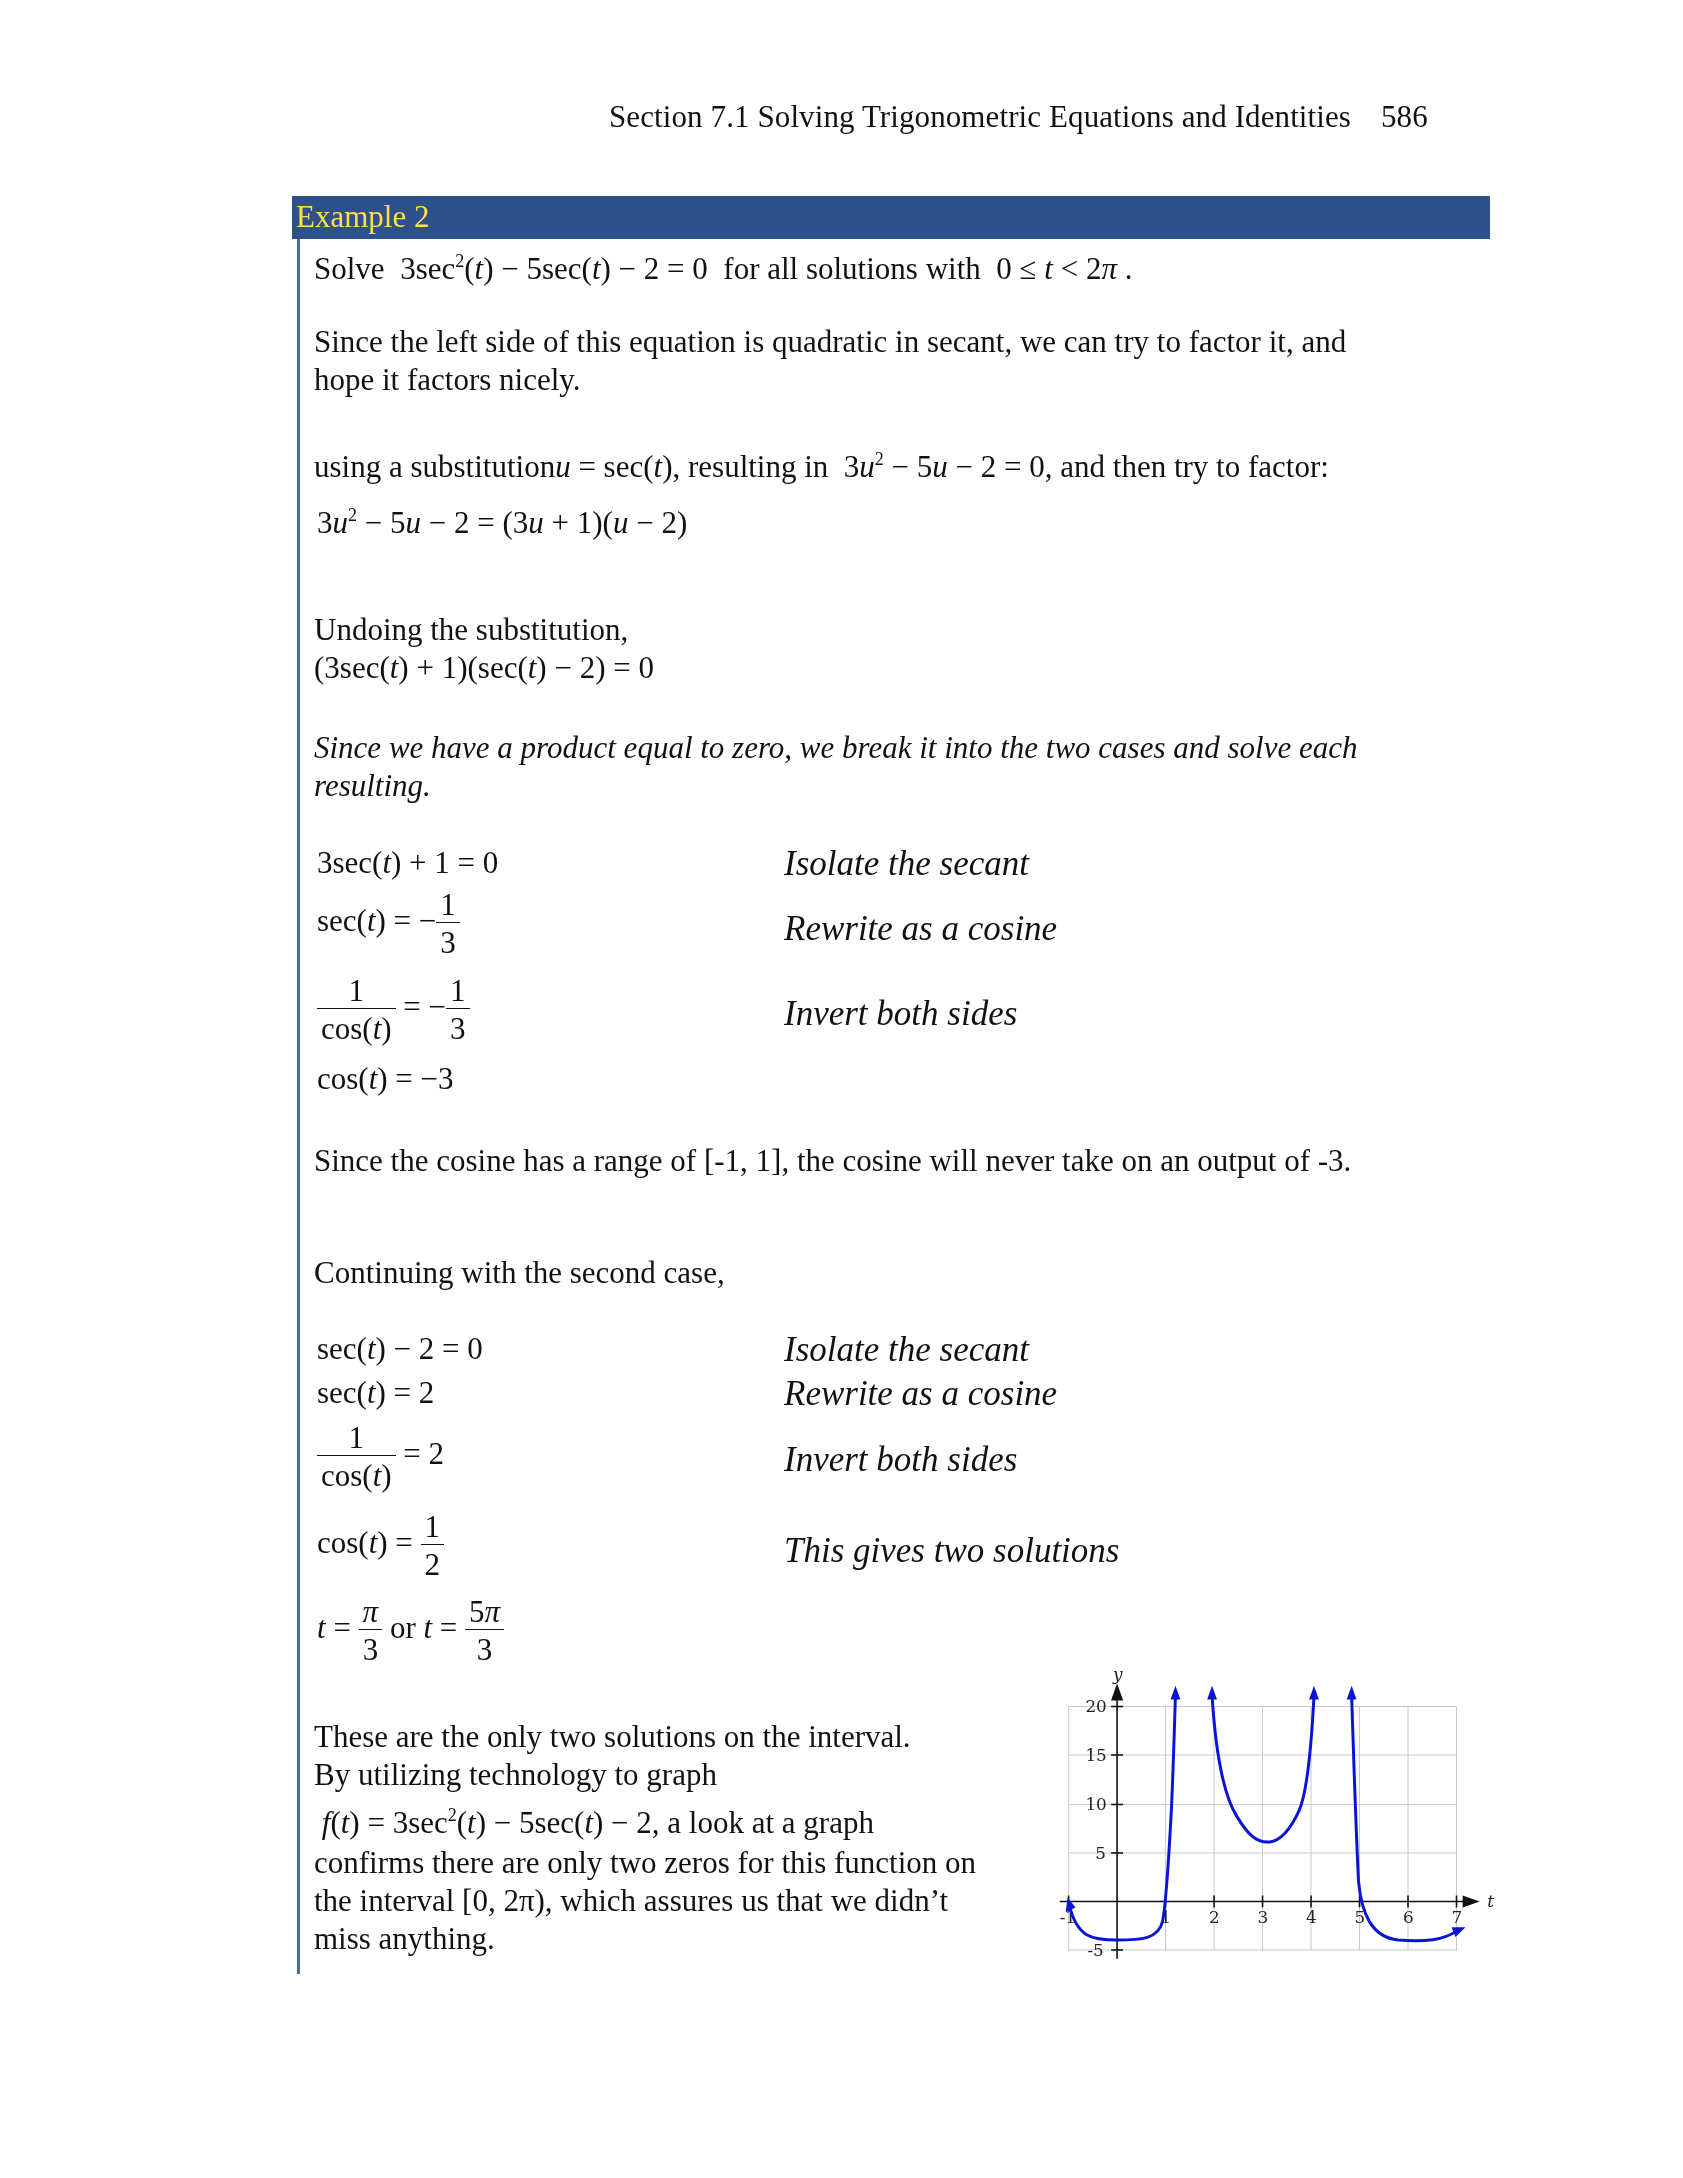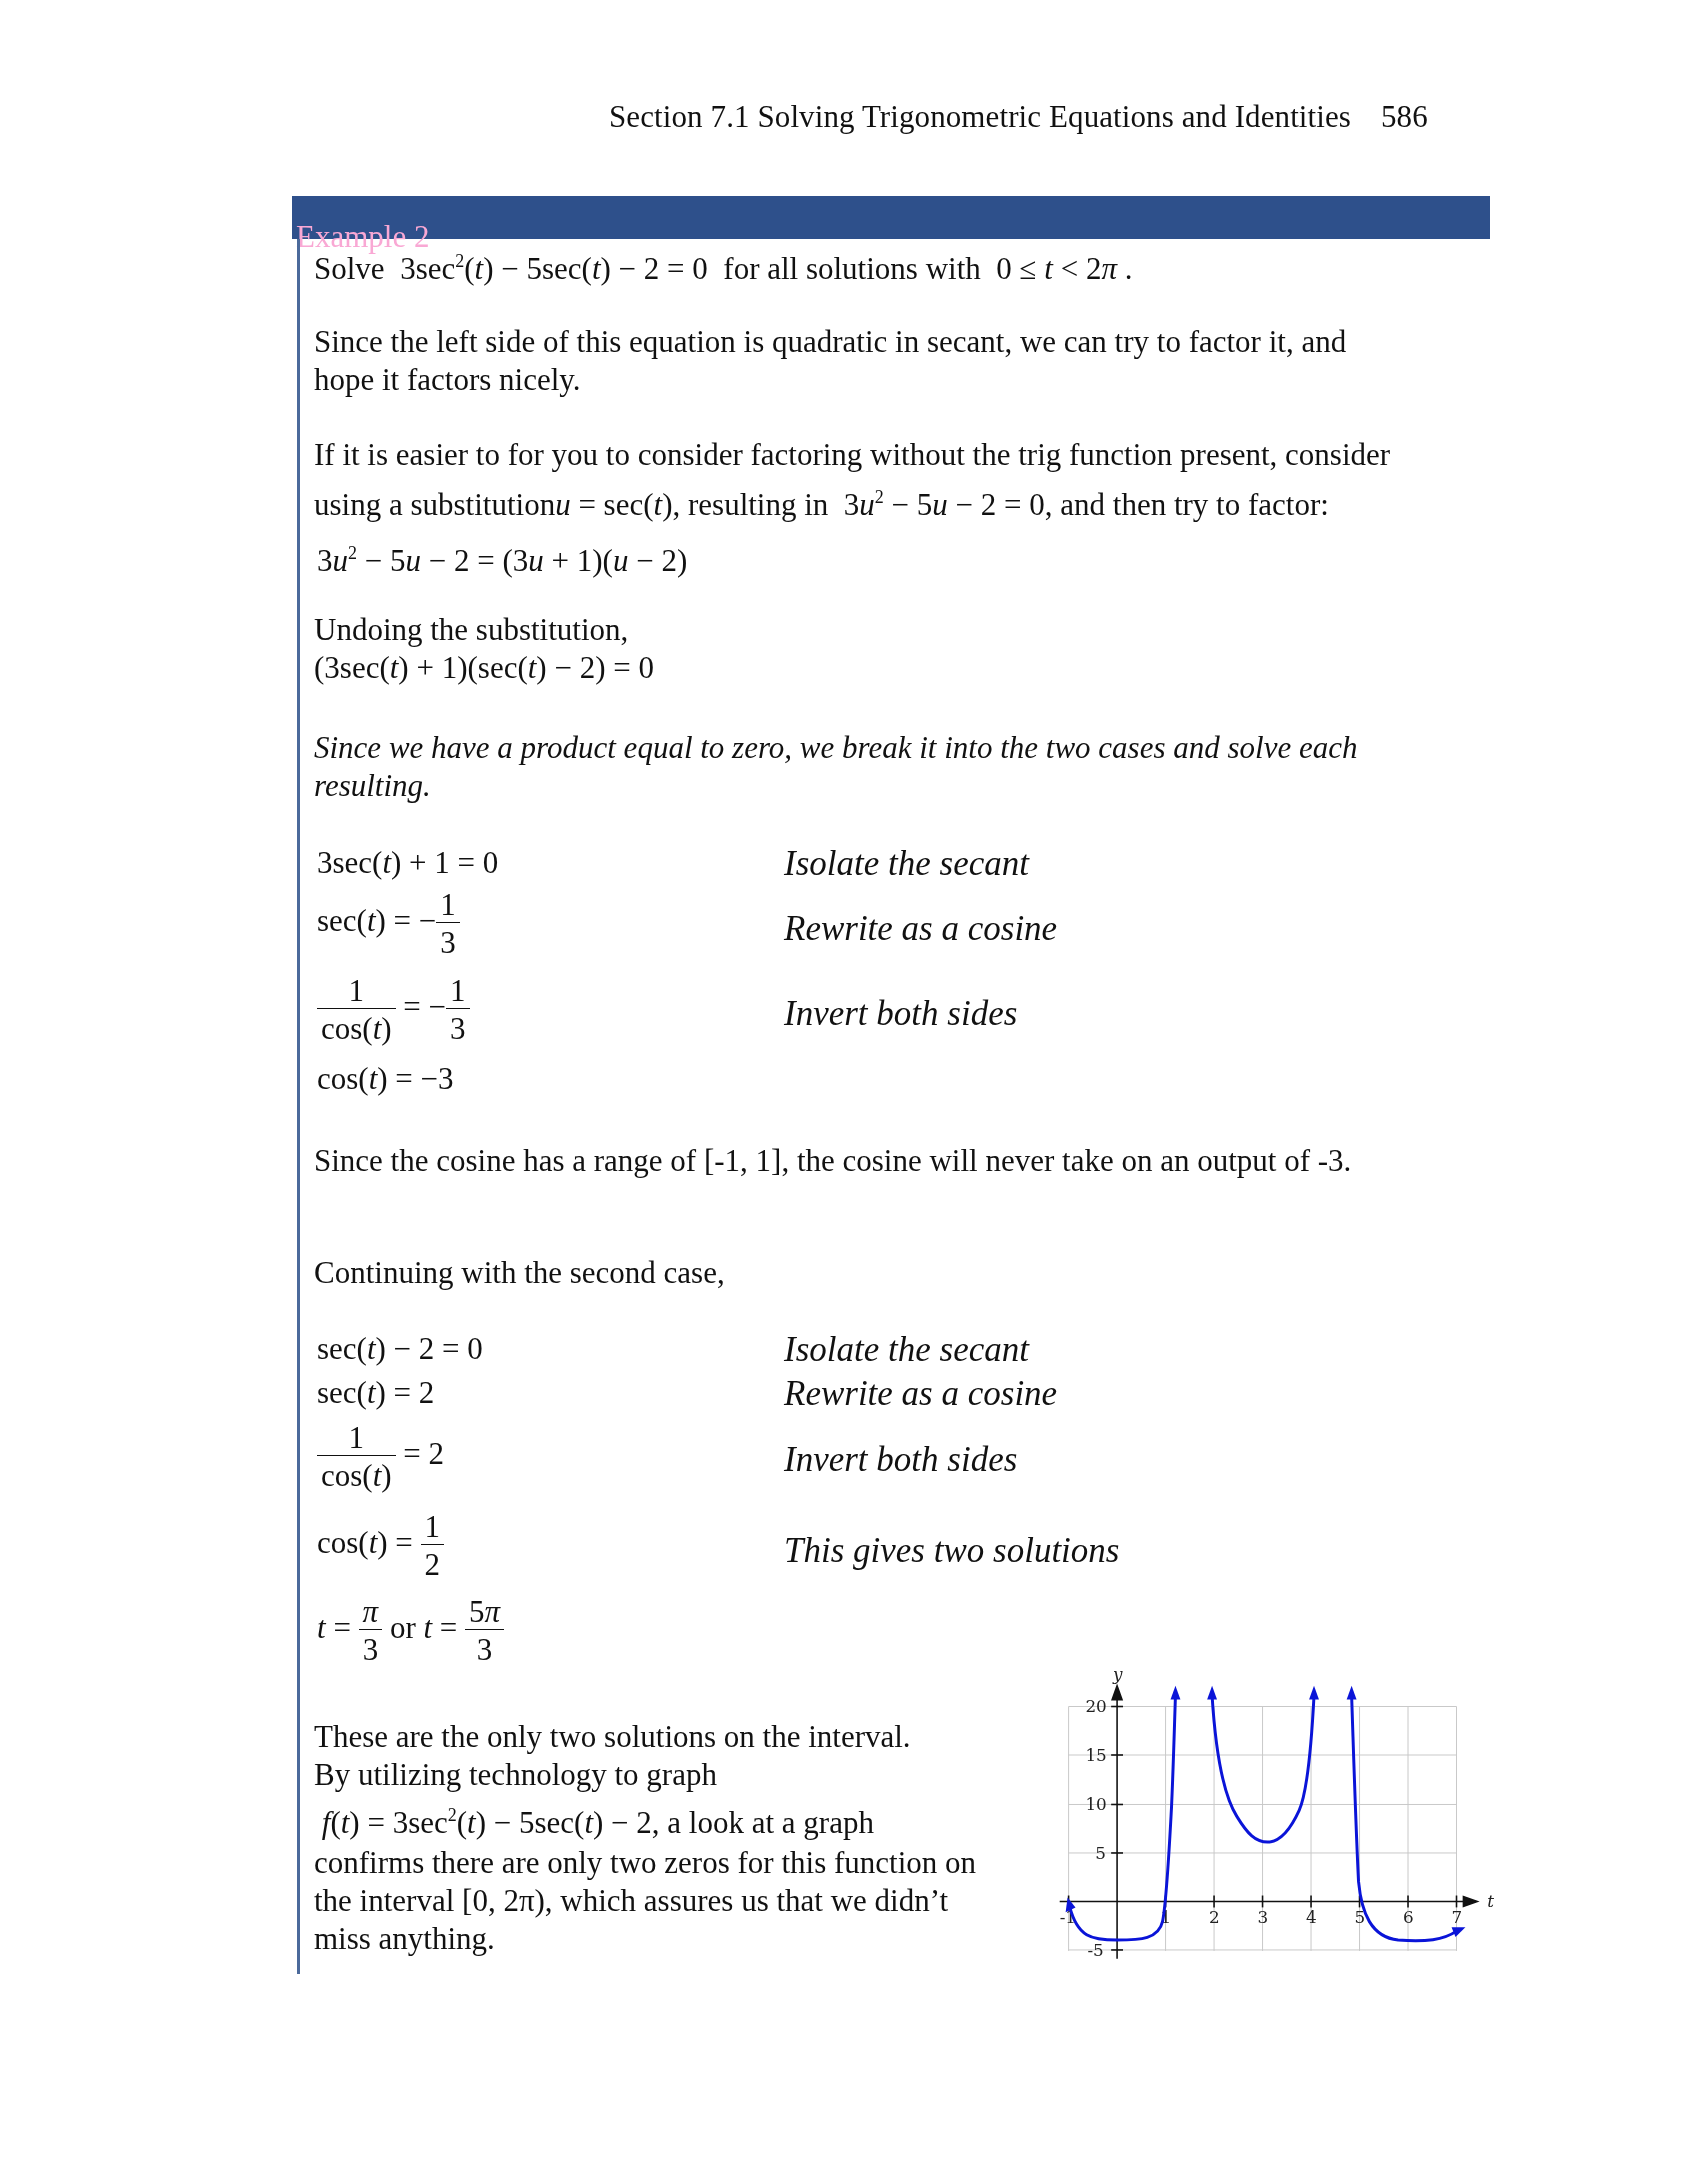--- a/index.html
+++ b/index.html
@@ -2,21 +2,21 @@
 <html><head>
 <meta charset="utf-8">
 <style>
   html, body { margin:0; padding:0; background:#ffffff; }
   body { width:1683px; height:2178px; position:relative; overflow:hidden;
          font-family:"Liberation Serif", "DejaVu Serif", serif; color:#111; }
   .abs { position:absolute; white-space:nowrap; }
   .running-head { left:609px; top:99px; font-size:31px; letter-spacing:0.1px; }
   .running-head .pg { margin-left:30px; }
   .example-bar { left:292px; top:196px; width:1198px; height:43px; background:#2e508b; }
-  .example-bar span { position:absolute; left:4px; top:3px; color:#f9a8d4; font-size:31px;margin-top:20px; }
+  .example-bar span { position:absolute; left:4px; top:3px; color:#fde047; font-size:31px; }
   .left-rule { left:297px; top:239px; width:3px; height:1735px; background:#4b6a9b; }
   .txt { font-size:31px; line-height:38px; }
   .m { font-family:"Liberation Serif", serif; }
   .i { font-style:italic; }
   sup.s { font-size:18px; vertical-align:12px; }
   .frac { display:inline-block; vertical-align:middle; text-align:center; line-height:1; }
   .frac .num { display:block; padding:0 4px 2px; }
   .frac .den { display:block; border-top:1.6px solid #111; padding:4px 4px 0; }
   .note { font-size:35px;font-style:italic; }
   svg text { font-family:"DejaVu Serif", serif; }
@@ -39,21 +39,20 @@
   <span>for all solutions with</span>&nbsp;
   <span class="m">0 ≤ <span class="i">t</span> &lt; 2<span class="i">π</span> .</span>
 </div>
 
 <div class="abs txt" style="left:314px; top:323px;">
   <div>Since the left side of this equation is quadratic in secant, we can try to factor it, and</div>
   <div>hope it factors nicely.</div>
 </div>
 
 <div class="abs txt" style="left:314px; top:436px;">
-  <div>If it is easier to for you to consider factoring without the trig function present, consider</div>
   <div style="margin-top:4px;">
     <span>using a substitution</span><span class="m"><span class="i">u</span> = sec(<span class="i">t</span>)</span><span>, resulting in</span>&nbsp;
     <span class="m">3<span class="i">u</span><sup class="s">2</sup> − 5<span class="i">u</span> − 2 = 0</span><span>, and then try to factor:</span>
   </div>
   <div class="m" style="margin-top:10px; padding-left:3px;">3<span class="i">u</span><sup class="s">2</sup> − 5<span class="i">u</span> − 2 = (3<span class="i">u</span> + 1)(<span class="i">u</span> − 2)</div>
 </div>
 
 <div class="abs txt" style="left:314px; top:611px;">
   <div>Undoing the substitution,</div>
   <div class="m">(3sec(<span class="i">t</span>) + 1)(sec(<span class="i">t</span>) − 2) = 0</div>

